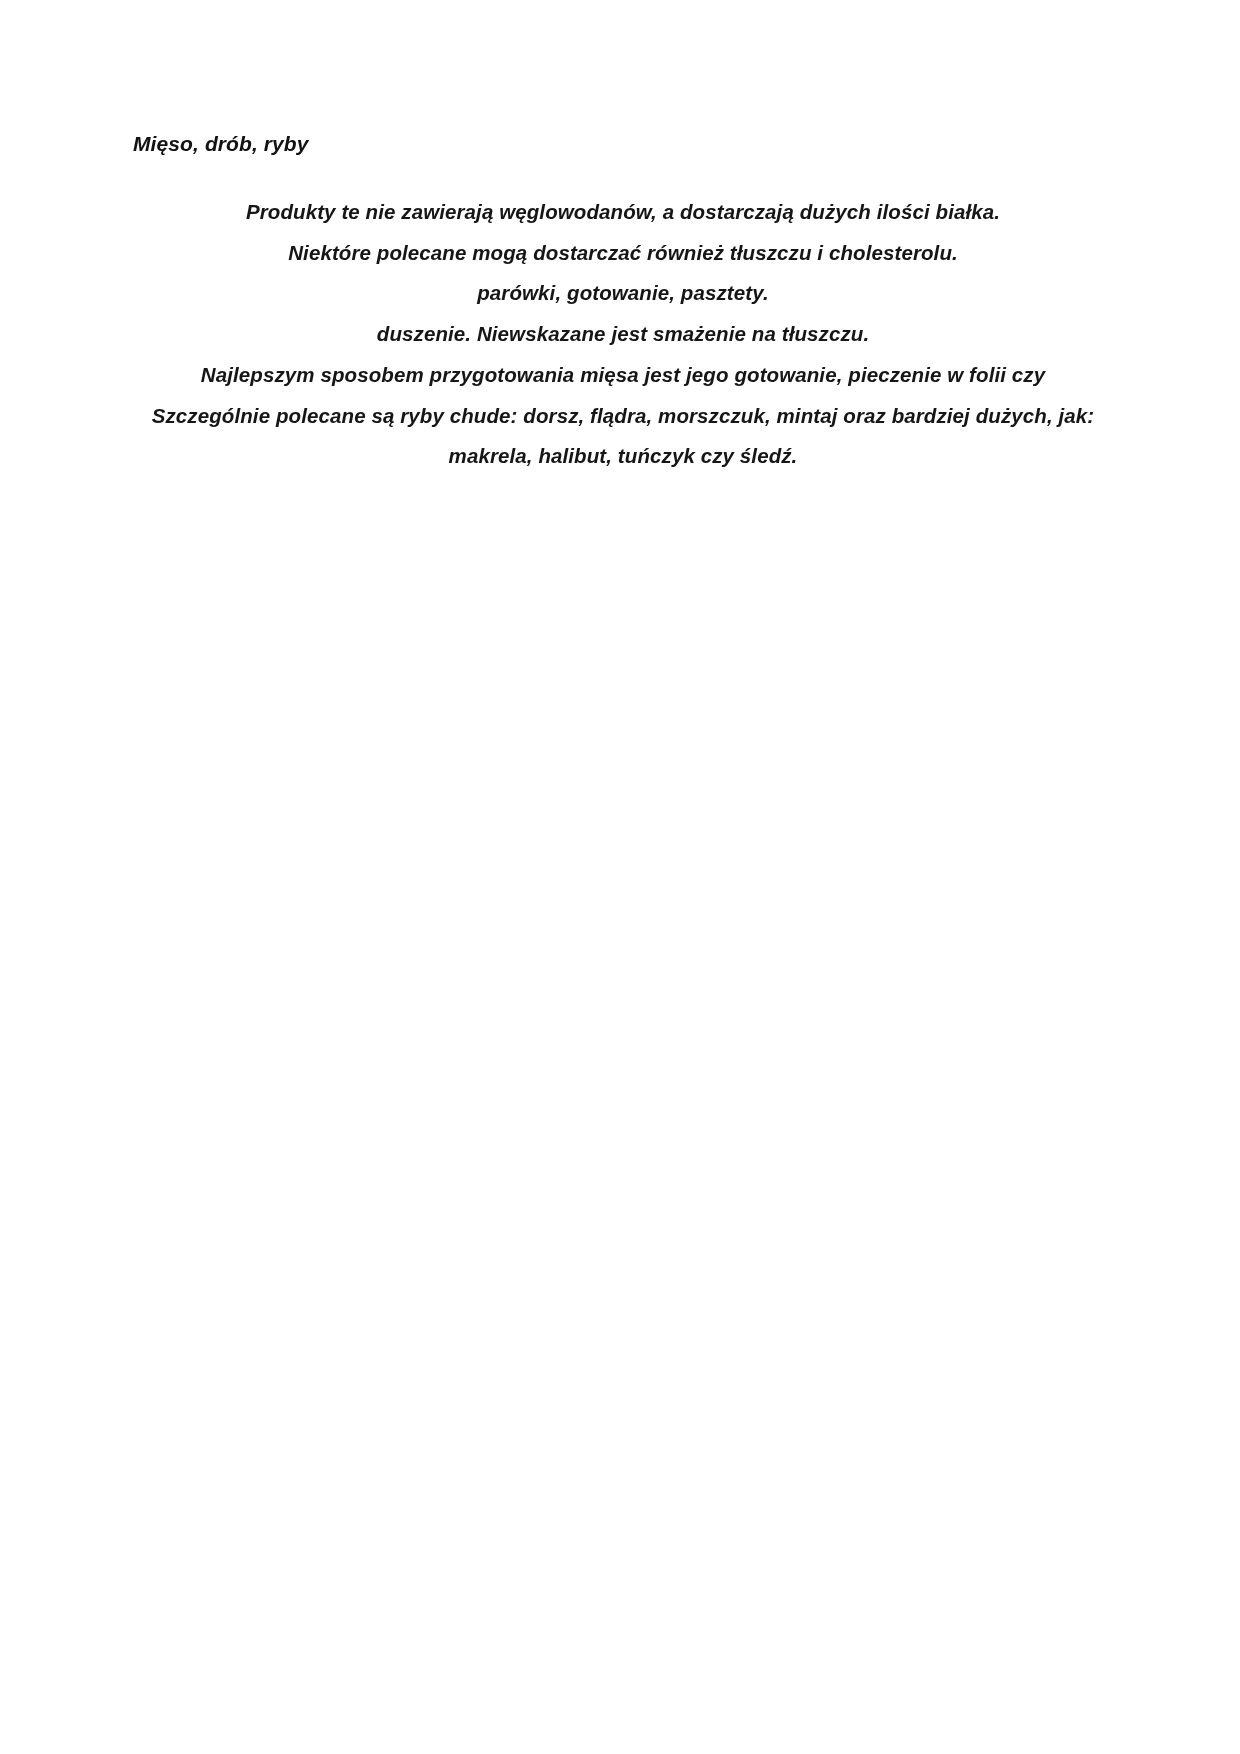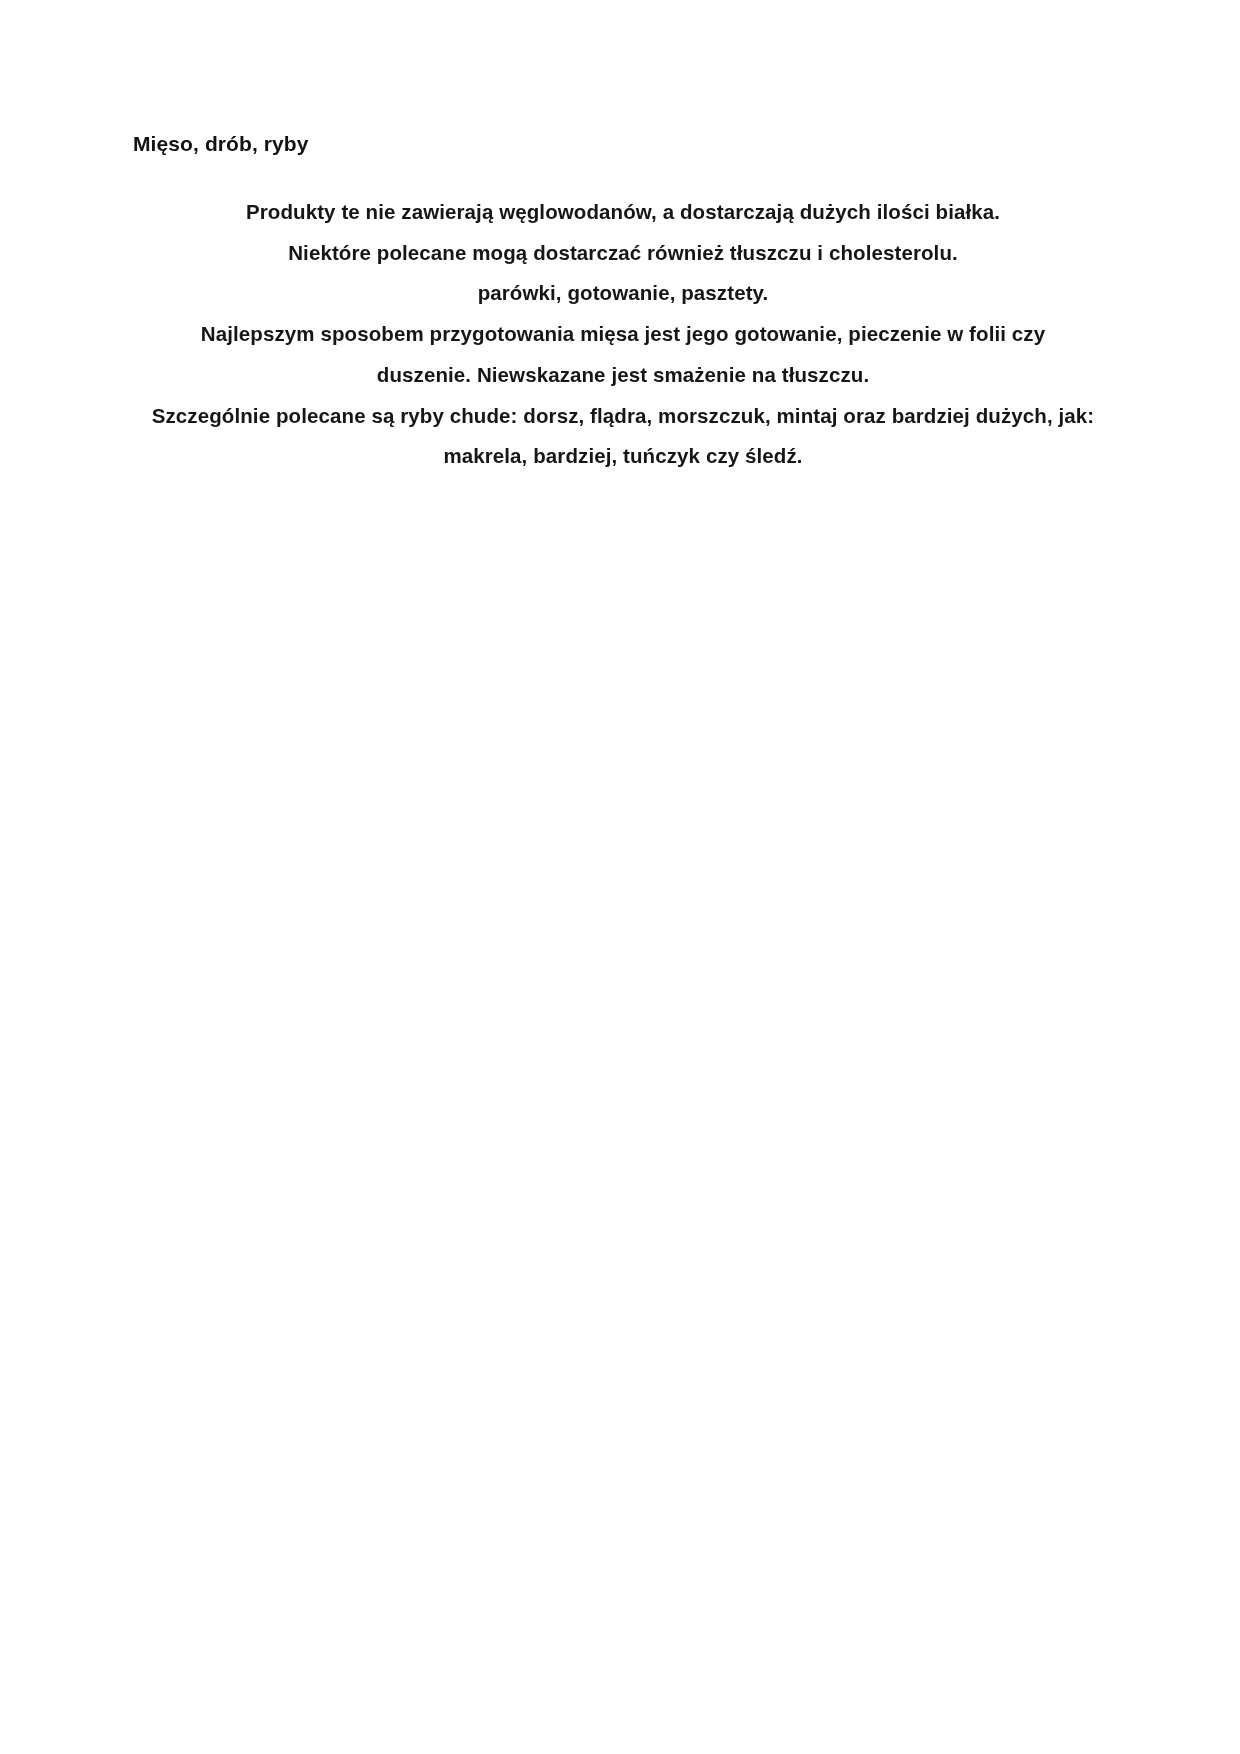--- a/index.html
+++ b/index.html
@@ -1,15 +1,15 @@
 <!DOCTYPE html>
 <html><head>
 <meta charset="utf-8">
 <style>
-  * { margin: 0; padding: 0; box-sizing: border-box; }
+  * { margin: 0; padding: 0; box-sizing: border-box; font-style: italic; }
   html, body {
     background: #ffffff;
   }
   .page {
     position: relative;
     width: 1240px;
     height: 1754px;
     background: #ffffff;
     overflow: hidden;
     font-family: "Liberation Sans", "DejaVu Sans", sans-serif;
@@ -41,18 +41,18 @@
 </style>
 </head>
 <body>
 
 <div class="page">
   <div class="content">
     <div class="doc-title">Mięso, drób, ryby</div>
     <div class="doc-line">Produkty te nie zawierają węglowodanów, a dostarczają dużych ilości białka.</div>
     <div class="doc-line">Niektóre polecane mogą dostarczać również tłuszczu i cholesterolu.</div>
     <div class="doc-line">parówki, gotowanie, pasztety.</div>
+    <div class="doc-line">duszenie. Niewskazane jest smażenie na tłuszczu.</div>
     <div class="doc-line">Najlepszym sposobem przygotowania mięsa jest jego gotowanie, pieczenie w folii czy</div>
-    <div class="doc-line">duszenie. Niewskazane jest smażenie na tłuszczu.</div>
     <div class="doc-line">Szczególnie polecane są ryby chude: dorsz, flądra, morszczuk, mintaj oraz bardziej dużych, jak:</div>
-    <div class="doc-line">makrela, bardziej, tuńczyk czy śledź.</div>
+    <div class="doc-line">makrela, halibut, tuńczyk czy śledź.</div>
   </div>
 </div>
 
 </body></html>

